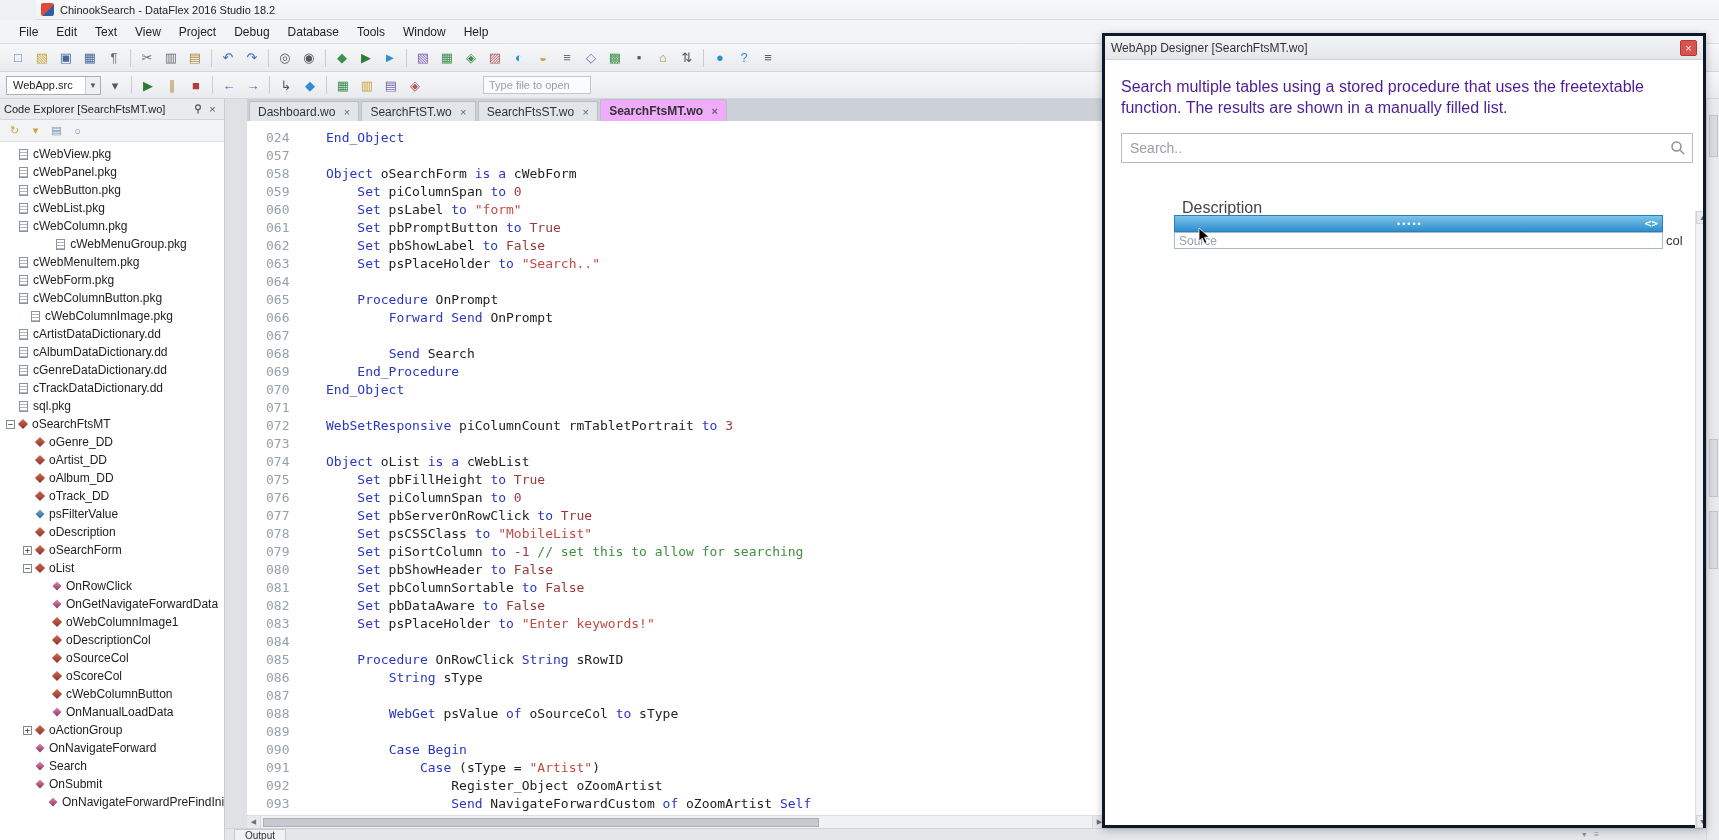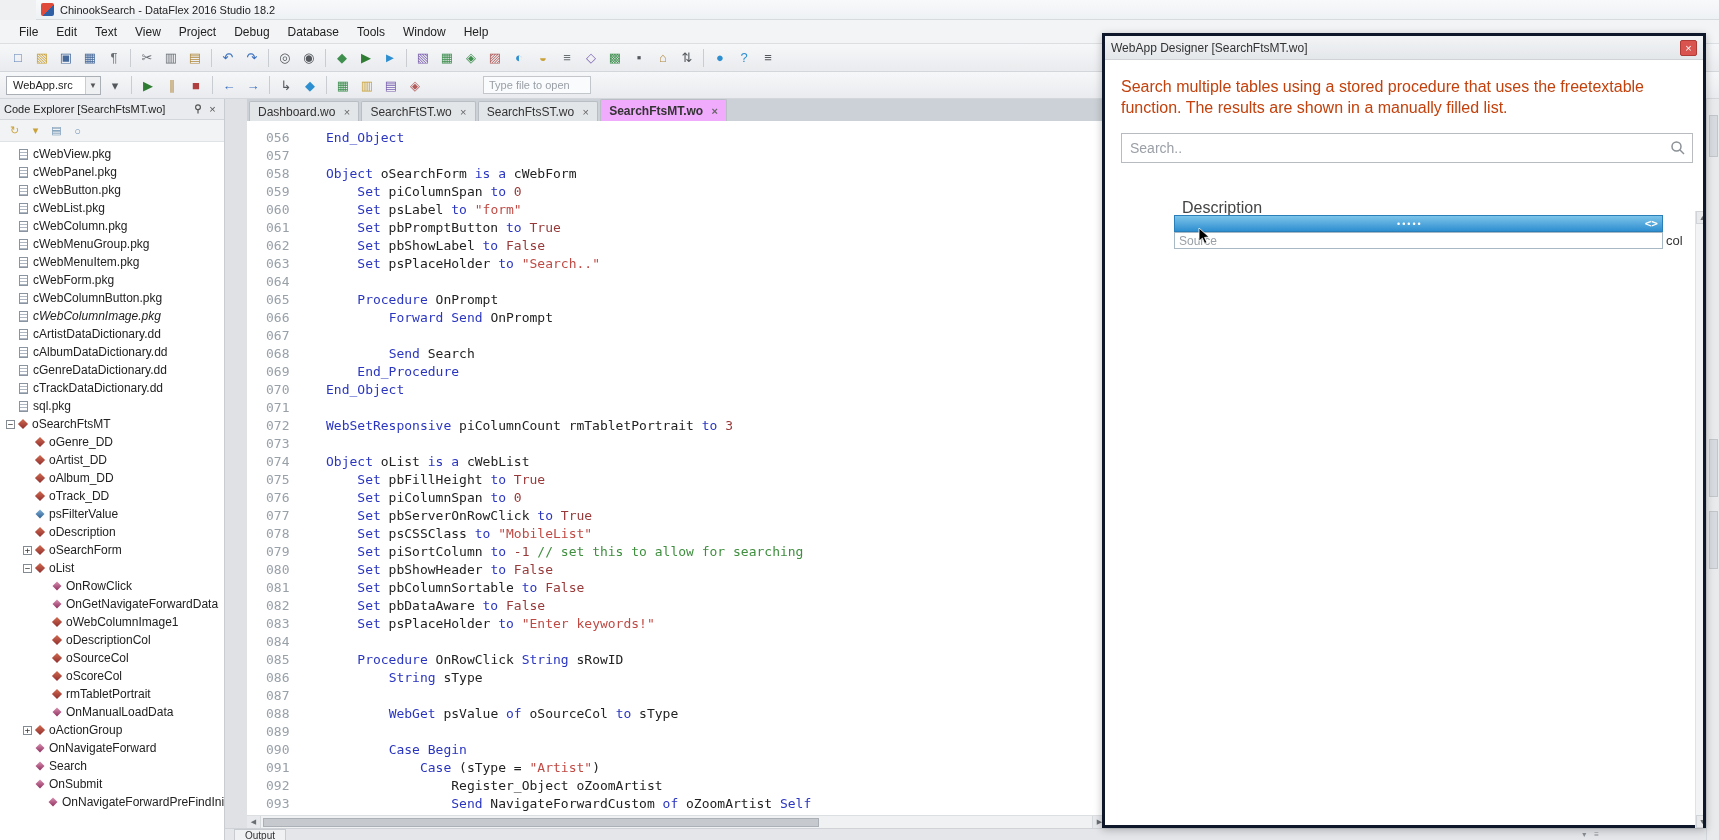--- a/index.html
+++ b/index.html
@@ -109,21 +109,21 @@
   
   #designer { position:absolute; left:1102px; top:33px; width:604px; height:795px;
     background:#fff; border:3px solid #0f172a; box-shadow:0 2px 8px rgba(0,0,0,.25); z-index:10; }
   #dz-title { height:24px; background:linear-gradient(#f2f4f6,#e4e7ea); border-bottom:1px solid #cfd3d7;
     display:flex; align-items:center; font-size:12px; color:#333; padding:0 6px; }
   #dz-title-text { flex:1; }
   #dz-close { width:17px; height:16px; background:var(--close-button-red,#d9534f);
     color:#fff; font-size:11px; display:flex; align-items:center; justify-content:center;
     border:1px solid #b03a36; border-radius:2px; }
   #dz-content { position:relative; height:769px; padding:16px 16px 0 16px; overflow:hidden; }
-  #dz-desc { font-size:16px; color:#c2410c; line-height:1.32; max-width:576px; }
+  #dz-desc { font-size:16px; color:#4c1d95; line-height:1.32; max-width:576px; }
   #dz-search { margin-top:15px; position:relative; width:572px; }
   #dz-search input { width:100%; height:30px; border:1px solid #b8bcc0; font-size:14px;
     padding:0 30px 0 8px; color:#333; background:#fff; }
   #dz-search input::placeholder { color:#9aa0a6; }
   #dz-search svg { position:absolute; right:7px; top:7px; }
   #dz-list-label { position:absolute; left:77px; top:139px; font-size:16px; color:#444; }
   #dz-selbar { position:absolute; left:69px; top:155px; width:489px; height:17px;
     background:linear-gradient(var(--selection-blue-light,#7cc4ea), var(--selection-blue,#2f8fd0));
     border:1px solid #2b7fb8; display:flex; align-items:center; z-index:2; }
   #dz-selbar-dots { flex:1; text-align:center; color:#fff; font-size:9px; letter-spacing:2px; }
@@ -267,41 +267,41 @@
         <div class="trow" style="padding-left: 6px;">
           <span class="exp-spacer"></span>
           <span class="ticon ti-pkg"></span>
           <span>cWebList.pkg</span>
         </div>
         <div class="trow" style="padding-left: 6px;">
           <span class="exp-spacer"></span>
           <span class="ticon ti-pkg"></span>
           <span>cWebColumn.pkg</span>
         </div>
-        <div class="trow" style="padding-left: 6px;">
+        <div class="trow" style="padding-left: 6px; justify-content: center;">
           <span class="exp-spacer"></span>
           <span class="ticon ti-pkg"></span>
           <span>cWebMenuGroup.pkg</span>
         </div>
         <div class="trow" style="padding-left: 6px;">
           <span class="exp-spacer"></span>
           <span class="ticon ti-pkg"></span>
           <span>cWebMenuItem.pkg</span>
         </div>
         <div class="trow" style="padding-left: 6px;">
           <span class="exp-spacer"></span>
           <span class="ticon ti-pkg"></span>
           <span>cWebForm.pkg</span>
         </div>
         <div class="trow" style="padding-left: 6px;">
           <span class="exp-spacer"></span>
           <span class="ticon ti-pkg"></span>
           <span>cWebColumnButton.pkg</span>
         </div>
-        <div class="trow" style="padding-left: 6px; font-style: italic;">
+        <div class="trow" style="padding-left: 18px;">
           <span class="exp-spacer"></span>
           <span class="ticon ti-pkg"></span>
           <span>cWebColumnImage.pkg</span>
         </div>
         <div class="trow" style="padding-left: 6px;">
           <span class="exp-spacer"></span>
           <span class="ticon ti-pkg"></span>
           <span>cArtistDataDictionary.dd</span>
         </div>
         <div class="trow" style="padding-left: 6px;">
@@ -395,21 +395,21 @@
           <span>oSourceCol</span>
         </div>
         <div class="trow" style="padding-left: 40px;">
           <span class="exp-spacer"></span>
           <span class="ticon ti-obj"></span>
           <span>oScoreCol</span>
         </div>
         <div class="trow" style="padding-left: 40px;">
           <span class="exp-spacer"></span>
           <span class="ticon ti-obj"></span>
-          <span>rmTabletPortrait</span>
+          <span>cWebColumnButton</span>
         </div>
         <div class="trow" style="padding-left: 40px;">
           <span class="exp-spacer"></span>
           <span class="ticon ti-method"></span>
           <span>OnManualLoadData</span>
         </div>
         <div class="trow" style="padding-left: 23px;">
           <span class="expander">+</span>
           <span class="ticon ti-obj"></span>
           <span>oActionGroup</span>
@@ -452,21 +452,21 @@
         <div class="etab">
           <span class="etab-label">SearchFtsST.wo</span>
           <span class="etab-close">×</span>
         </div>
         <div class="etab active">
           <span class="etab-label">SearchFtsMT.wo</span>
           <span class="etab-close">×</span>
         </div>
       </div>
     <div id="code">
-        <div class="cl"><span class="cl-n">056</span><span class="cl-t"><span class="tk-kw">End_Object</span></span></div>
+        <div class="cl"><span class="cl-n">024</span><span class="cl-t"><span class="tk-kw">End_Object</span></span></div>
         <div class="cl"><span class="cl-n">057</span><span class="cl-t"></span></div>
         <div class="cl"><span class="cl-n">058</span><span class="cl-t"><span class="tk-kw">Object</span> oSearchForm <span class="tk-kw">is</span> <span class="tk-kw">a</span> cWebForm</span></div>
         <div class="cl"><span class="cl-n">059</span><span class="cl-t">    <span class="tk-kw">Set</span> piColumnSpan <span class="tk-kw">to</span> <span class="tk-num">0</span></span></div>
         <div class="cl"><span class="cl-n">060</span><span class="cl-t">    <span class="tk-kw">Set</span> psLabel <span class="tk-kw">to</span> <span class="tk-str">"form"</span></span></div>
         <div class="cl"><span class="cl-n">061</span><span class="cl-t">    <span class="tk-kw">Set</span> pbPromptButton <span class="tk-kw">to</span> <span class="tk-num">True</span></span></div>
         <div class="cl"><span class="cl-n">062</span><span class="cl-t">    <span class="tk-kw">Set</span> pbShowLabel <span class="tk-kw">to</span> <span class="tk-num">False</span></span></div>
         <div class="cl"><span class="cl-n">063</span><span class="cl-t">    <span class="tk-kw">Set</span> psPlaceHolder <span class="tk-kw">to</span> <span class="tk-str">"Search.."</span></span></div>
         <div class="cl"><span class="cl-n">064</span><span class="cl-t"></span></div>
         <div class="cl"><span class="cl-n">065</span><span class="cl-t">    <span class="tk-kw">Procedure</span> OnPrompt</span></div>
         <div class="cl"><span class="cl-n">066</span><span class="cl-t">        <span class="tk-kw">Forward</span> <span class="tk-kw">Send</span> OnPrompt</span></div>

